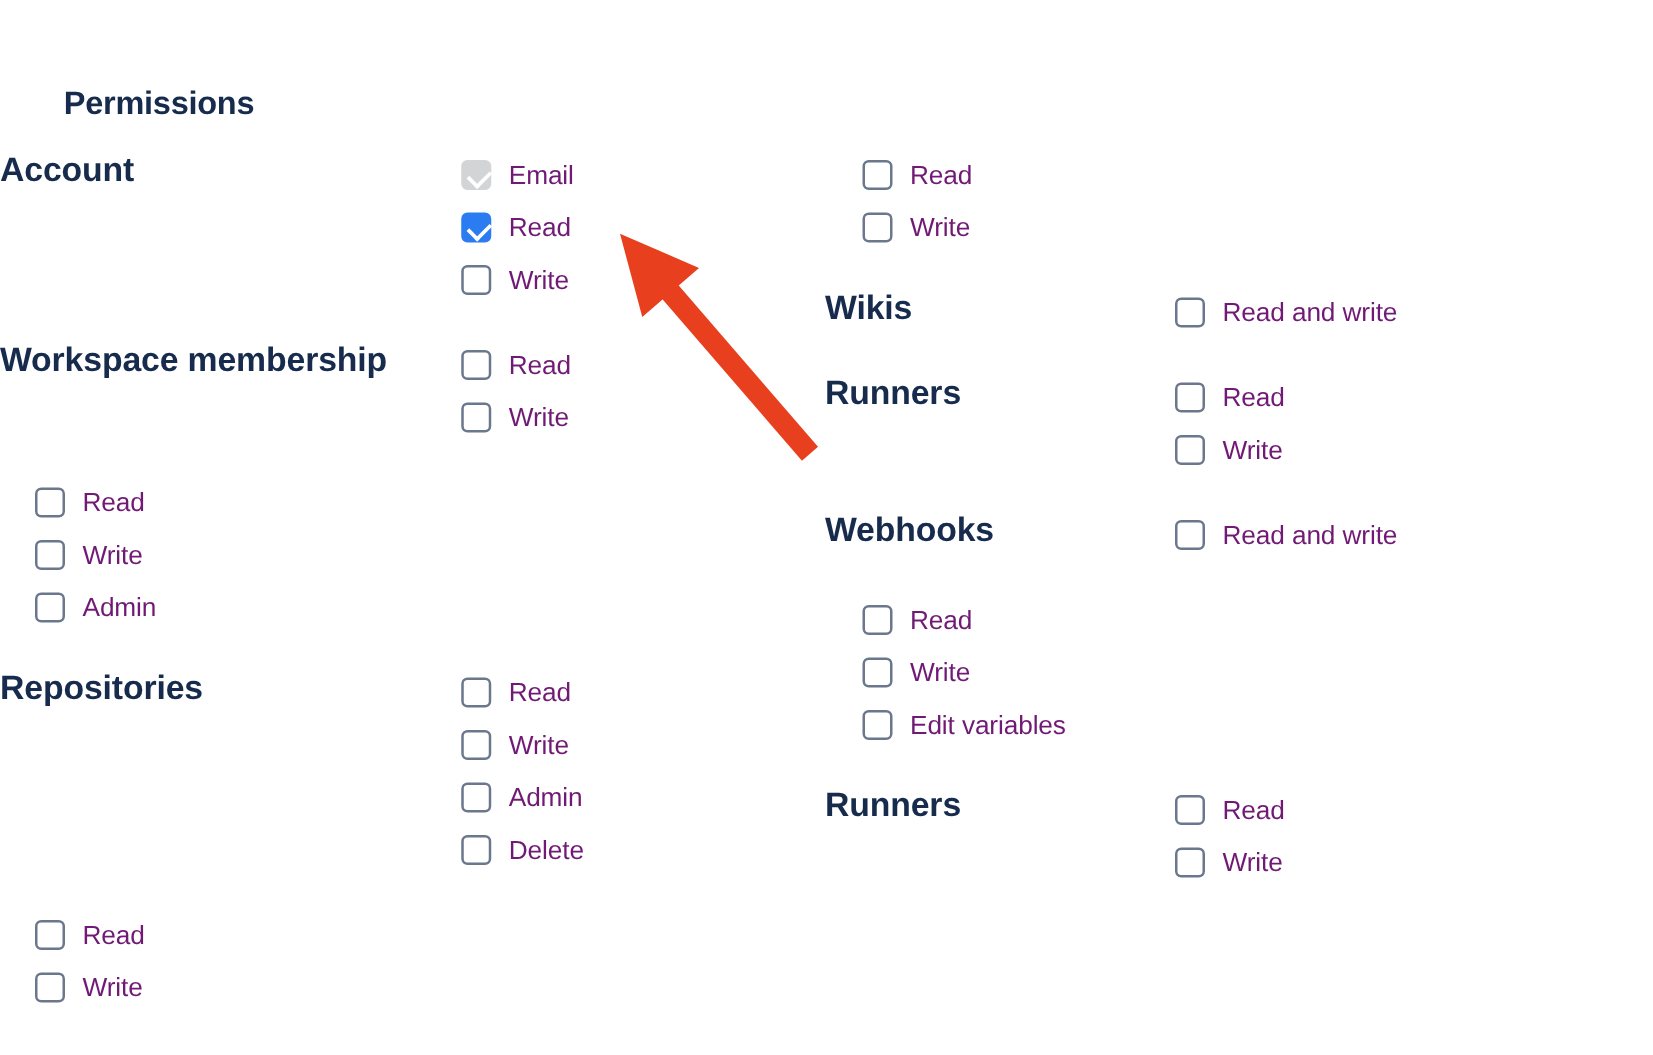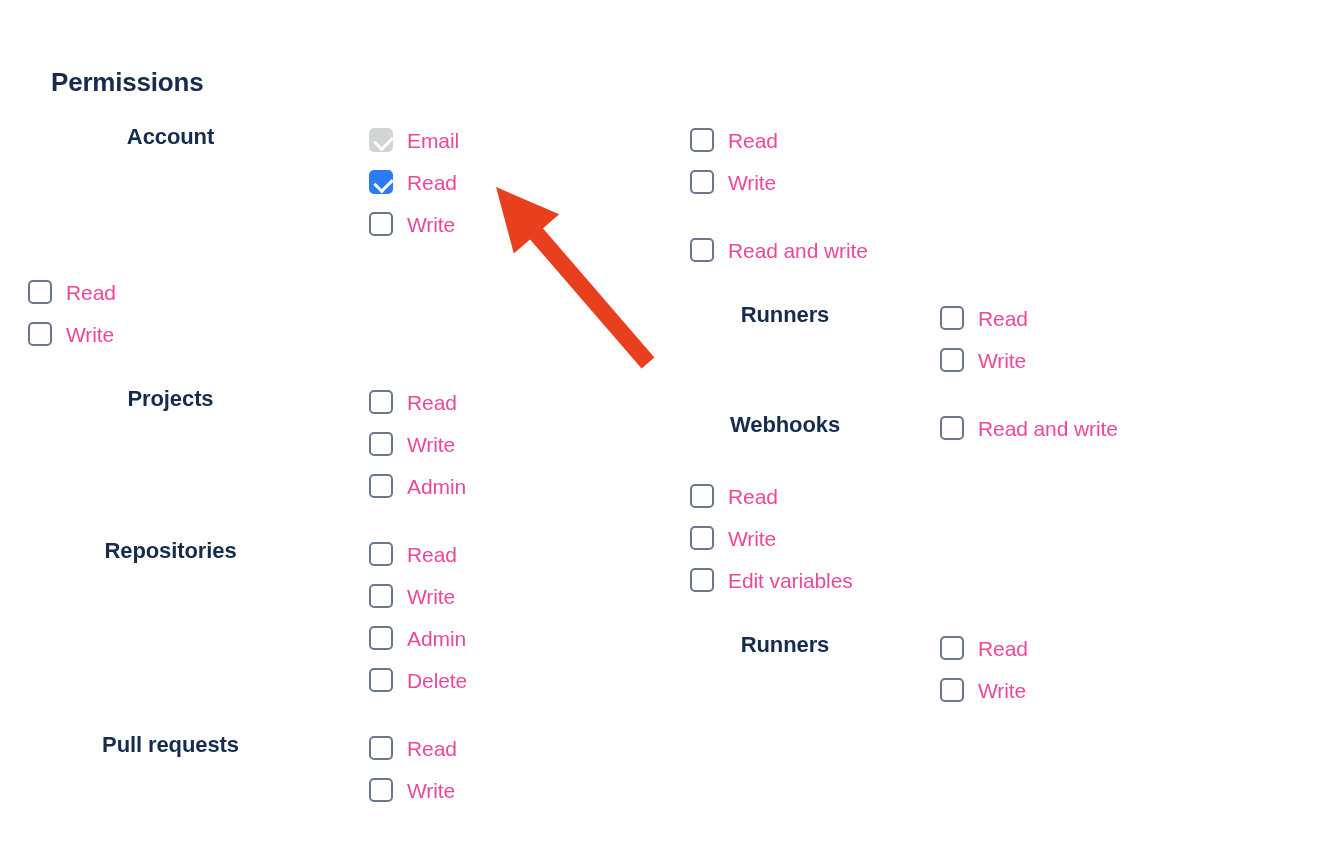--- a/index.html
+++ b/index.html
@@ -41,22 +41,22 @@
   .col-left  { left: 0px;   width: 660px; }
   .col-right { left: 660px; width: 660px; }
 
   
   .perm-group {
     display: flex;
     align-items: flex-start;
     margin-bottom: 26px;
   }
   .perm-label {
-    text-align: center;
-    font-size: 22px;
+    text-align: left;
+    font-size: 27px;
     font-weight: bold;
     color: #172b4d;
     line-height: 29px;
     padding-top: 3px;
     letter-spacing: -0.1px;
   }
   .col-left .perm-label  { width: 341px; padding-right: 0px; }
   .col-right .perm-label { width: 250px; padding-right: 0px; }
 
   .perm-options {
@@ -67,21 +67,21 @@
   .col-right .perm-options { margin-left: 30px; }
 
   
   .opt-row {
     display: flex;
     align-items: center;
     height: 42px;
   }
   .opt-label {
     font-size: 21px;
-    color: #ec4899;
+    color: #701a75;
     line-height: 29px;
     margin-left: 14px;
     white-space: nowrap;
     letter-spacing: -0.1px;
     text-align: right;
   }
 
   
   .cbox {
     position: relative;
@@ -153,33 +153,33 @@
             </div>
             <span class="opt-label">Read</span>
           </label>
           <label class="opt-row">
             <div class="cbox"></div>
             <span class="opt-label">Write</span>
           </label>
         </div>
       </div>
       <div class="perm-group">
-        <div class="perm-options">
-          <label class="opt-row">
-            <div class="cbox"></div>
-            <span class="opt-label">Read</span>
-          </label>
-          <label class="opt-row">
-            <div class="cbox"></div>
-            <span class="opt-label">Write</span>
-          </label>
-        </div>
-      </div>
-      <div class="perm-group">
-        <div class="perm-label">Projects</div>
+        <div class="perm-label">Workspace membership</div>
+        <div class="perm-options">
+          <label class="opt-row">
+            <div class="cbox"></div>
+            <span class="opt-label">Read</span>
+          </label>
+          <label class="opt-row">
+            <div class="cbox"></div>
+            <span class="opt-label">Write</span>
+          </label>
+        </div>
+      </div>
+      <div class="perm-group">
         <div class="perm-options">
           <label class="opt-row">
             <div class="cbox"></div>
             <span class="opt-label">Read</span>
           </label>
           <label class="opt-row">
             <div class="cbox"></div>
             <span class="opt-label">Write</span>
           </label>
           <label class="opt-row">
@@ -203,21 +203,20 @@
             <div class="cbox"></div>
             <span class="opt-label">Admin</span>
           </label>
           <label class="opt-row">
             <div class="cbox"></div>
             <span class="opt-label">Delete</span>
           </label>
         </div>
       </div>
       <div class="perm-group">
-        <div class="perm-label">Pull requests</div>
         <div class="perm-options">
           <label class="opt-row">
             <div class="cbox"></div>
             <span class="opt-label">Read</span>
           </label>
           <label class="opt-row">
             <div class="cbox"></div>
             <span class="opt-label">Write</span>
           </label>
         </div>
@@ -230,20 +229,21 @@
             <div class="cbox"></div>
             <span class="opt-label">Read</span>
           </label>
           <label class="opt-row">
             <div class="cbox"></div>
             <span class="opt-label">Write</span>
           </label>
         </div>
       </div>
       <div class="perm-group">
+        <div class="perm-label">Wikis</div>
         <div class="perm-options">
           <label class="opt-row">
             <div class="cbox"></div>
             <span class="opt-label">Read and write</span>
           </label>
         </div>
       </div>
       <div class="perm-group">
         <div class="perm-label">Runners</div>
         <div class="perm-options">

